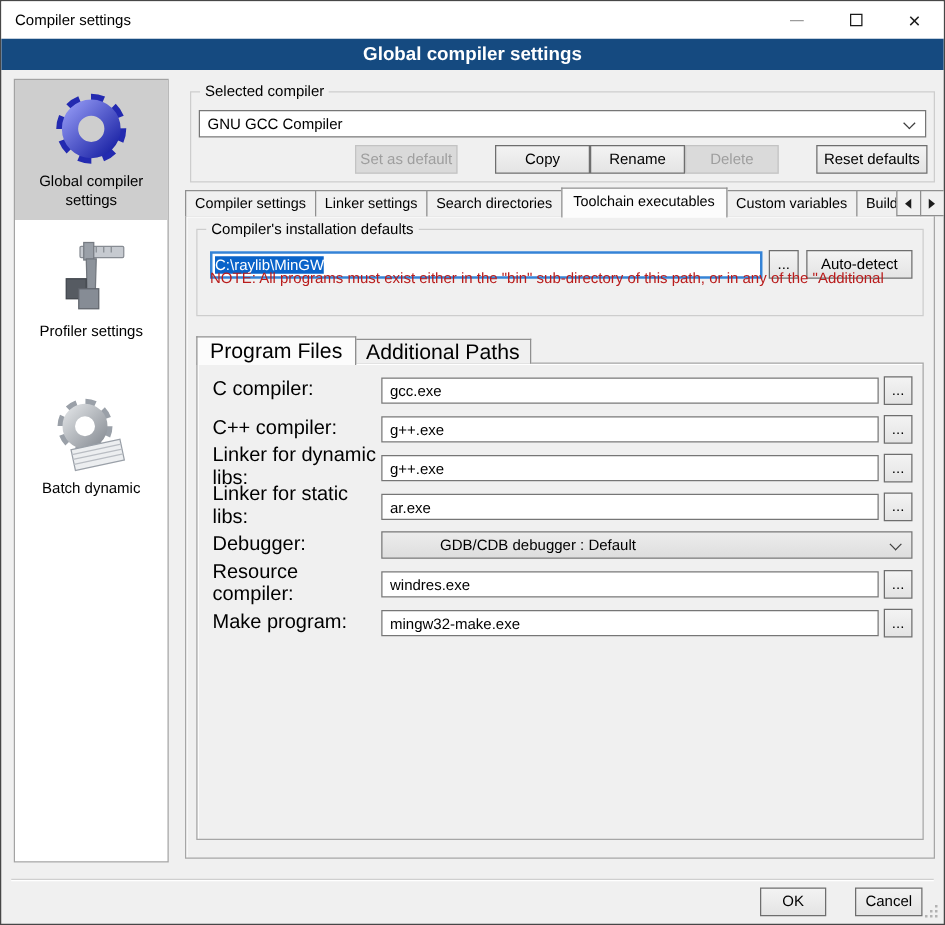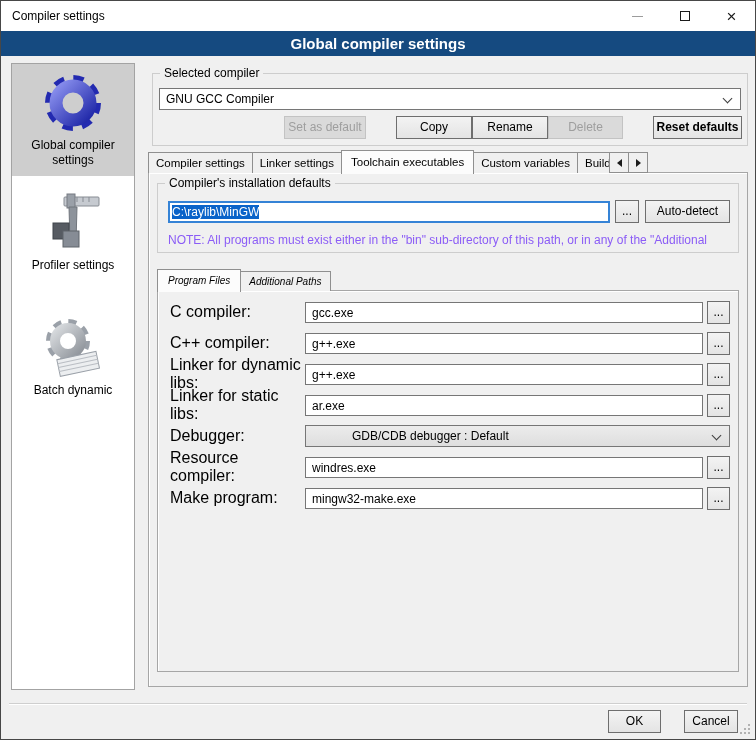--- a/index.html
+++ b/index.html
@@ -50,21 +50,21 @@
           border-right:1px solid #3e3e3e; border-bottom:1px solid #3e3e3e; transform:rotate(45deg); }
 
   
   .grp-compiler { left:151px; top:72px; width:596px; height:73px; }
   .grp-compiler .combo { position:absolute; left:6px; right:6px; top:14px; }
   .cmp-btnrow .btn { position:absolute; top:42px; }
   .b-setdefault { left:131px; width:82px; }
   .b-copy { left:243px; width:76px; }
   .b-rename { left:319px; width:76px; }
   .b-delete { left:395px; width:75px; }
-  .b-reset { left:500px; width:89px;font-weight:bold; }
+  .b-reset { left:500px; width:89px; }
 
   
   .tabstrip { position:absolute; left:147px; top:148px; height:24px; display:flex; align-items:flex-end; z-index:3; }
   .tab { height:21px; line-height:20px; padding:0 7px; font-size:11.5px; background:#f0f0f0;
          border:1px solid #8f8f8f; border-bottom:none; margin-right:-1px; white-space:nowrap; }
   .tab.active { height:24px; line-height:23px; background:#fcfcfc; position:relative; z-index:4;
                 margin-bottom:-1px; padding:0 9px; }
   .tab.clipped { width:33px; padding-right:0; overflow:hidden; }
   .tabscroll { display:flex; margin-left:0; }
   .tabarrow { width:20px; height:21px; background:#f0f0f0; border:1px solid #8f8f8f;
@@ -78,26 +78,26 @@
   .tabpage { position:absolute; left:147px; top:171px; width:600px; height:515px; background:#f0f0f0;
              border:1px solid #a6a6a6; box-shadow:inset 1px 1px 0 #ffffff; z-index:2; }
 
   .grp-install { left:8px; top:10px; right:8px; height:70px; }
   .path-row { position:absolute; left:10px; top:16px; right:8px; display:flex; align-items:center; }
   .pathbox { flex:1; height:22px; border:2px solid #3583d6; background:#fff; padding:1px 2px;
              line-height:16px; overflow:hidden; white-space:nowrap; }
   .pathbox .sel { background:#0a63c9; color:#fff; }
   .browse-btn { width:24px; margin-left:5px; }
   .autodetect-btn { width:85px; margin-left:6px; }
-  .note { position:absolute; left:10px; top:49px; right:1px; color:#8b5cf6; white-space:nowrap;
+  .note { position:absolute; left:10px; top:31px; right:1px; color:#b91c1c; white-space:nowrap;
           overflow:hidden; font-size:12px; }
 
   .subtabs { position:absolute; left:8px; top:95px; height:23px; display:flex; align-items:flex-end; z-index:3; }
-  .subtab { height:20px; line-height:19px; padding:0 8px; font-size:10px; background:#f0f0f0;
-            border:1px solid #8f8f8f; border-bottom:none; margin-right:-1px; white-space:nowrap;font-style:italic; }
+  .subtab { height:20px; line-height:19px; padding:0 8px; font-size:17px; background:#f0f0f0;
+            border:1px solid #8f8f8f; border-bottom:none; margin-right:-1px; white-space:nowrap; }
   .subtab.active { height:23px; line-height:22px; background:#fcfcfc; margin-bottom:-1px;
                    position:relative; z-index:4; padding:0 10px; }
 
   .innerpage { position:absolute; left:8px; top:117px; right:8px; bottom:14px; background:#f0f0f0;
                border:1px solid #a6a6a6; box-shadow:inset 1px 1px 0 #ffffff; padding-top:10px; }
   .frow { display:flex; align-items:center; height:22px; margin:0 8px 9px 12px; }
   .frow .flabel { width:135px; font-size:16px; }
   .fedit { flex:1; height:21px; border:1px solid #767676; background:#fff; padding:2px 6px 0;
            line-height:17px; overflow:hidden; white-space:nowrap; }
   .frow .combo { flex:1;padding-left:46px; }
@@ -193,20 +193,21 @@
       <div class="btn b-copy">Copy</div>
       <div class="btn b-rename">Rename</div>
       <div class="btn disabled b-delete">Delete</div>
       <div class="btn b-reset">Reset defaults</div>
     </div>
   </div>
 
   <div class="tabstrip">
     <div class="tab">Compiler settings</div>
     <div class="tab">Linker settings</div>
+    <div class="tab">Search directories</div>
     <div class="tab active">Toolchain executables</div>
     <div class="tab">Custom variables</div>
     <div class="tab clipped">Build</div>
     <div class="tabscroll">
       <div class="tabarrow">
         <span class="tri-l"></span>
       </div>
       <div class="tabarrow">
         <span class="tri-r"></span>
       </div>

